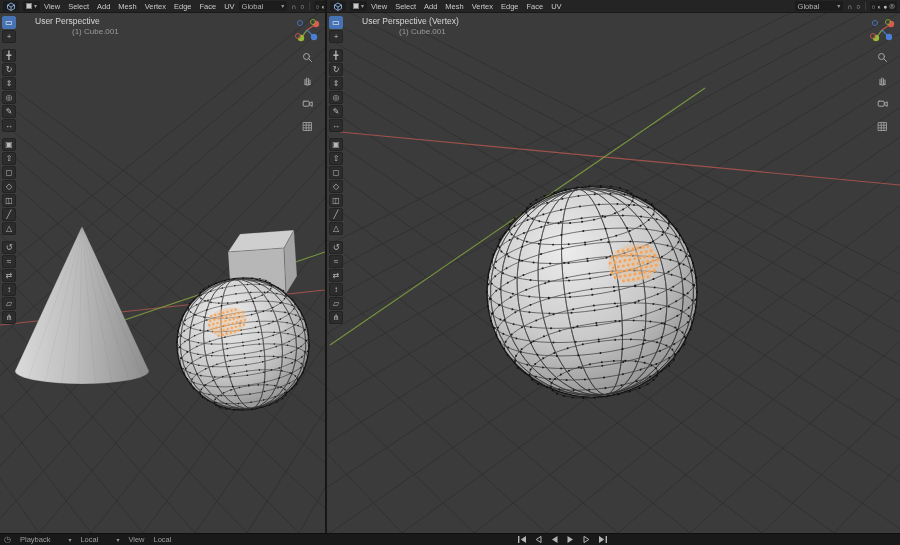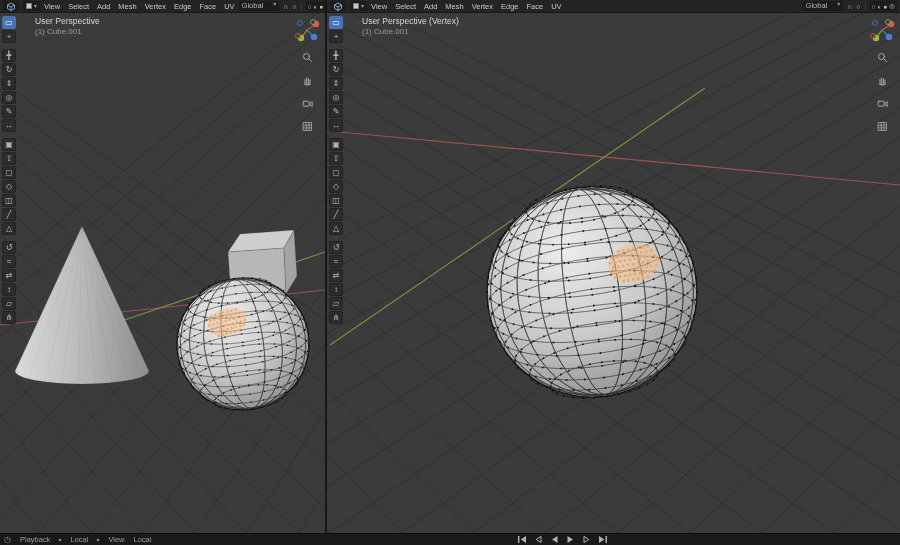--- a/index.html
+++ b/index.html
@@ -10,39 +10,39 @@
   .viewport.left{width:327px;border-right:2px solid #161616;}
   .viewport.right{flex:1;}
   .vp-header{height:13px;flex:none;background:#242424;border-bottom:1px solid #191919;display:flex;align-items:center;gap:4px;padding:0 3px;font-size:7.5px;color:#c6c6c6;white-space:nowrap;overflow:hidden;}
   .editor-btn{width:16px;height:10px;background:#1c1c1c;border-radius:2px;display:flex;align-items:center;justify-content:center;flex:none;}
   .mode-dd{height:10px;background:#1c1c1c;border-radius:2px;display:flex;align-items:center;gap:2px;padding:0 3px;flex:none;}
   .mode-cube{width:6px;height:6px;background:#c9c9c9;border:1px solid #7d7d7d;display:inline-block;}
   .caret{font-size:6px;color:#9a9a9a;line-height:1;}
   .menus{display:flex;gap:8px;align-items:center;}
   .menu-item{color:#c9c9c9;cursor:default;}
   .hdr-right{margin-left:auto;display:flex;align-items:center;gap:4px;flex:none;color:#b5b5b5;}
-  .dd{height:10px;background:#1c1c1c;border-radius:2px;display:flex;align-items:flex-start;gap:10px;padding:0 3px;}
+  .dd{height:10px;background:#1c1c1c;border-radius:2px;display:flex;align-items:center;gap:18px;padding:0 3px;}
   .hdr-ic{font-size:7px;color:#bdbdbd;}
   .hdr-sep{width:1px;height:8px;background:#3a3a3a;}
   .shading{display:flex;gap:2px;background:#1c1c1c;border-radius:2px;padding:0 2px;height:10px;align-items:center;}
   .shading span{font-size:6.5px;color:#c0c0c0;}
   .vp-canvas{flex:1;position:relative;overflow:hidden;background:#3b3b3b;}
   svg.scene{position:absolute;left:0;top:0;width:100%;height:100%;}
   .toolbar{position:absolute;left:2px;top:3px;display:flex;flex-direction:column;gap:1px;z-index:3;}
   .tool-btn{width:14px;height:13px;background:#2c2c2c;border:1px solid #232323;border-radius:2px;color:#b9b9b9;font-size:8px;line-height:11px;text-align:center;cursor:default;}
   .tool-btn.active{background:#4772b3;border-color:#4772b3;color:#fff;}
   .tool-gap{height:4px;}
   .overlay-label{position:absolute;left:35px;top:3px;z-index:2;}
   .overlay-title{font-size:8.5px;color:#d8d8d8;}
-  .overlay-sub{font-size:8px;color:#9b9b9b;margin-top:1px;}
+  .overlay-sub{font-size:8px;color:#9b9b9b;margin-top:1px;margin-left:37px;}
   .gizmo-col{position:absolute;right:3px;top:2px;display:flex;flex-direction:column;align-items:center;gap:4px;z-index:3;}
   .nav-ic{opacity:.8;}
   .statusbar{height:12px;background:#191919;border-top:1px solid #0f0f0f;display:flex;align-items:center;font-size:7.5px;color:#9f9f9f;padding:0 4px;position:relative;}
   .sb-left{display:flex;gap:9px;align-items:center;}
-  .sb-item{display:flex;gap:8px;align-items:center;}
+  .sb-item{display:flex;gap:18px;align-items:center;}
   .sb-ic{font-size:8px;color:#8f8f8f;}
   .transport{position:absolute;left:50%;transform:translateX(calc(-50% + 112px));display:flex;gap:4px;align-items:center;top:1px;}
   .t-btn{width:12px;height:9px;display:flex;align-items:center;justify-content:center;}
 </style>
 </head>
 <body>
 
 <div class="viewports">
 
   <section class="viewport left">

